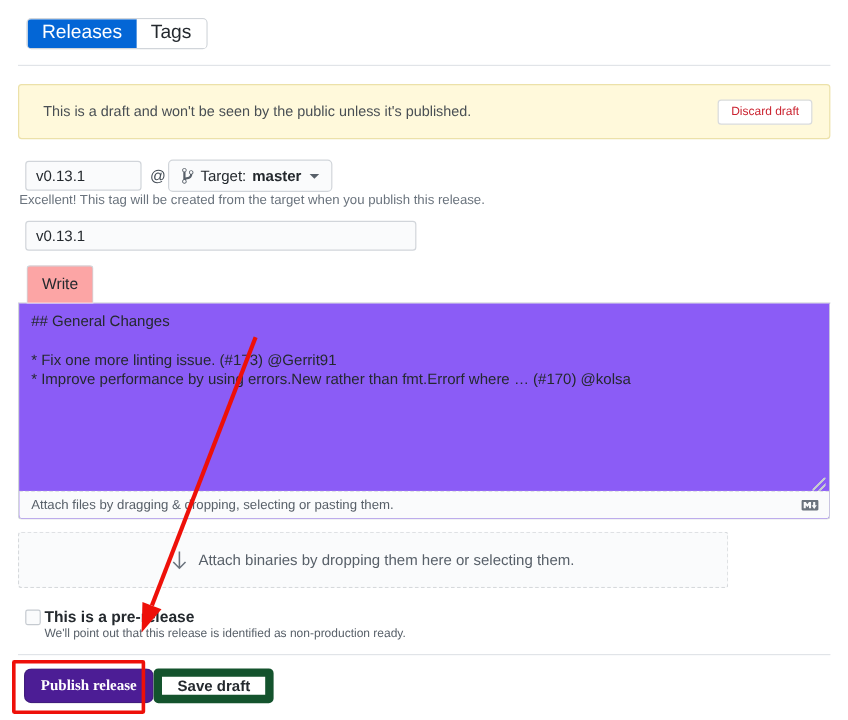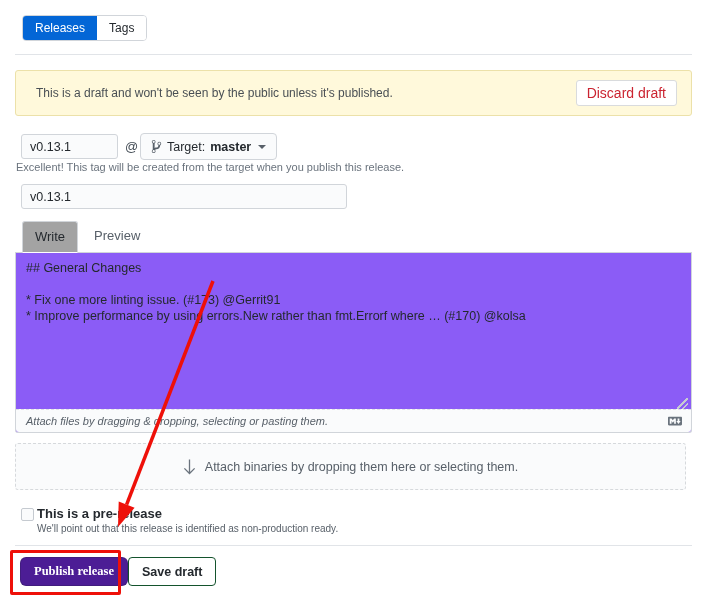--- a/index.html
+++ b/index.html
@@ -7,35 +7,35 @@
   body {
     background: #ffffff;
     font-family: "Liberation Sans", sans-serif;
     color: #24292e;
   }
   .app { position: relative; width: 707px; height: 600px; }
 
   
   .seg { position: absolute; left: 22px; top: 15px; display: inline-flex;
          border: 1px solid #d1d5da; border-radius: 4px; overflow: hidden; height: 26px; }
-  .seg button { font-family: inherit; font-size: 12px; border: none; cursor: pointer;
+  .seg button { font-family: inherit; font-size: 16px; border: none; cursor: pointer;
                 padding: 0 12px; background: #ffffff; color: #24292e; height: 100%; }
   .seg button.active { background: #0366d6; color: #ffffff; }
 
   .divider { position: absolute; left: 15px; right: 15px; height: 1px; background: #e1e4e8; }
   .divider.top { top: 54px; }
   .divider.bottom { top: 545px; }
 
   
   .flash { position: absolute; left: 15px; right: 15px; top: 70px; height: 46px;
            background: #fff9db; border: 1px solid #ece1a9; border-radius: 3px;
            display: flex; align-items: center; padding: 0 14px 0 20px;
            font-size: 12px; color: #494f54; }
   .flash .flash-text { flex: 1; }
-  .flash .discard { font-family: inherit; font-size: 14px; color: #cb2431; background: #ffffff;
+  .flash .discard { font-family: inherit; font-size: 10px; color: #cb2431; background: #ffffff;
            border: 1px solid #d9dbdd; border-radius: 3px; padding: 4px 10px; cursor: pointer; }
 
   
   .tag-input { position: absolute; left: 21px; top: 134px; width: 97px; height: 25px;
            background: #fafbfc; border: 1px solid #d1d5da; border-radius: 3px;
            padding: 0 8px; font-family: inherit; font-size: 12.5px; color: #24292e; outline: none; }
   .at { position: absolute; left: 125px; top: 139px; font-size: 13px; color: #444d56; }
   .target-btn { position: absolute; left: 140px; top: 133px; height: 27px;
            background: #fafbfc; border: 1px solid #d1d5da; border-radius: 4px;
            display: inline-flex; align-items: center; gap: 5px; padding: 12px 10px;
@@ -46,65 +46,65 @@
   .tag-helper { position: absolute; left: 16px; top: 161px; font-size: 11px; color: #6a737d; }
 
   
   .title-input { position: absolute; left: 21px; top: 184px; width: 326px; height: 25px;
            background: #fafbfc; border: 1px solid #d1d5da; border-radius: 3px;
            padding: 0 8px; font-family: inherit; font-size: 12.5px; color: #24292e; outline: none; }
 
   
   .editor-tabs { position: absolute; left: 15px; top: 222px; width: 677px; height: 31px;
            border-bottom: 1px solid #d1d5da; display: flex; align-items: flex-end; }
-  .tab-write { margin-left: 7px; margin-bottom: -1px; background: #a3a3a3;
+  .tab-write { margin-left: 7px; margin-bottom: -1px; background: #fca5a5;
            border: 1px solid #d1d5da; border-bottom: 1px solid #ffffff;
            border-radius: 3px 3px 0 0; padding: 7px 12px 8px 12px; font-size: 13px;
            color: #24292e; position: relative; z-index: 2; cursor: pointer; }
   .tab-preview { margin-left: 5px; padding: 7px 11px 9px 11px; font-size: 13px;
            color: #586069; cursor: pointer; }
 
   
   .write-box { position: absolute; left: 15px; top: 253px; width: 677px; height: 180px;
            border: 1px solid #d1d5da; border-top: none; border-radius: 0 0 3px 3px; background: #8b5cf6; }
   .write-box textarea { display: block; width: 100%; height: 156px; border: none; resize: none;
            outline: none; padding: 7px 10px; font-family: inherit; font-size: 12.5px;
            line-height: 16px; color: #24292e; background: transparent; }
   .resize-grip { position: absolute; right: 3px; top: 145px; width: 11px; height: 11px;
            background:
              linear-gradient(135deg, transparent 0 45%, #c6cbd1 45% 55%, transparent 55% 70%, #c6cbd1 70% 80%, transparent 80%);
            cursor: nwse-resize; }
   .attach-bar { position: absolute; left: 0; right: 0; bottom: 0; height: 23px;
            background: #fafbfc; border-top: 1px dashed #dfe2e5; border-radius: 0 0 3px 3px;
            display: flex; align-items: center; padding: 0 8px 0 10px;
            font-size: 11px; color: #586069; cursor: pointer; }
-  .attach-bar .attach-text { flex: 1; font-style: italic; }
+  .attach-bar .attach-text { flex: 1; }
   .attach-bar svg { fill: #6a737d; }
 
   
-  .binaries { position: absolute; left: 15px; top: 443px; width: 671px; height: 47px;
+  .binaries { position: absolute; left: 15px; top: 443px; width: 592px; height: 47px;
            background: #fafbfc; border: 1px dashed #d6d9dc; border-radius: 3px;
            display: flex; align-items: center; justify-content: center; gap: 9px;
            font-size: 12.5px; color: #586069; cursor: pointer; }
   .binaries svg { stroke: #6a737d; }
 
   
   .prerelease-check { position: absolute; left: 21px; top: 508px; width: 13px; height: 13px;
            appearance: none; -webkit-appearance: none; background: #fafbfc;
            border: 1px solid #c5cad0; border-radius: 2px; cursor: pointer; }
   .prerelease-label { position: absolute; left: 37px; top: 506px; font-size: 13px;
            font-weight: bold; color: #24292e; cursor: pointer; }
   .prerelease-note { position: absolute; left: 37px; top: 523px; font-size: 10px; color: #586069; }
 
   
   .btn-publish { position: absolute; left: 20px; top: 557px; height: 29px; padding: 0 13px;
            background: #4c1d95; color: #ffffff; border: 1px solid rgba(27,31,35,0.2);
            border-radius: 6px; font-family: Liberation Serif, serif; font-size: 12.5px; font-weight: 600; cursor: pointer; }
   .btn-save { position: absolute; left: 128px; top: 557px; height: 29px; padding: 0 13px;
-           background: #ffffff; color: #24292e; border: 1px solid #14532d;
+           background: #ffffff; color: #24292e; border: 7px solid #14532d;
            border-radius: 4px; font-family: inherit; font-size: 12.5px; font-weight: 600; cursor: pointer; }
 
   
   .anno-box { position: absolute; left: 10px; top: 550px; width: 111px; height: 45px;
            border: 3px solid #ee1009; border-radius: 2px; z-index: 10; pointer-events: none; }
   .anno-arrow { position: absolute; left: 0; top: 0; width: 707px; height: 600px;
            z-index: 9; pointer-events: none; }
 </style>
 </head>
 <body>
@@ -134,21 +134,20 @@
     <span>Target:</span>
     <b>master</b>
     <span class="caret"></span>
   </button>
   <div class="tag-helper">Excellent! This tag will be created from the target when you publish this release.</div>
 
   <input class="title-input" value="v0.13.1" style="">
 
   <div class="editor-tabs">
     <div class="tab-write">Write</div>
-    <div class="tab-preview">Preview</div>
   </div>
 
   <div class="write-box">
     <textarea spellcheck="false" style="">## General Changes
 
 * Fix one more linting issue. (#173) @Gerrit91
 * Improve performance by using errors.New rather than fmt.Errorf where … (#170) @kolsa</textarea>
     <div class="resize-grip"></div>
     <div class="attach-bar">
       <span class="attach-text">Attach files by dragging &amp; dropping, selecting or pasting them.</span>

